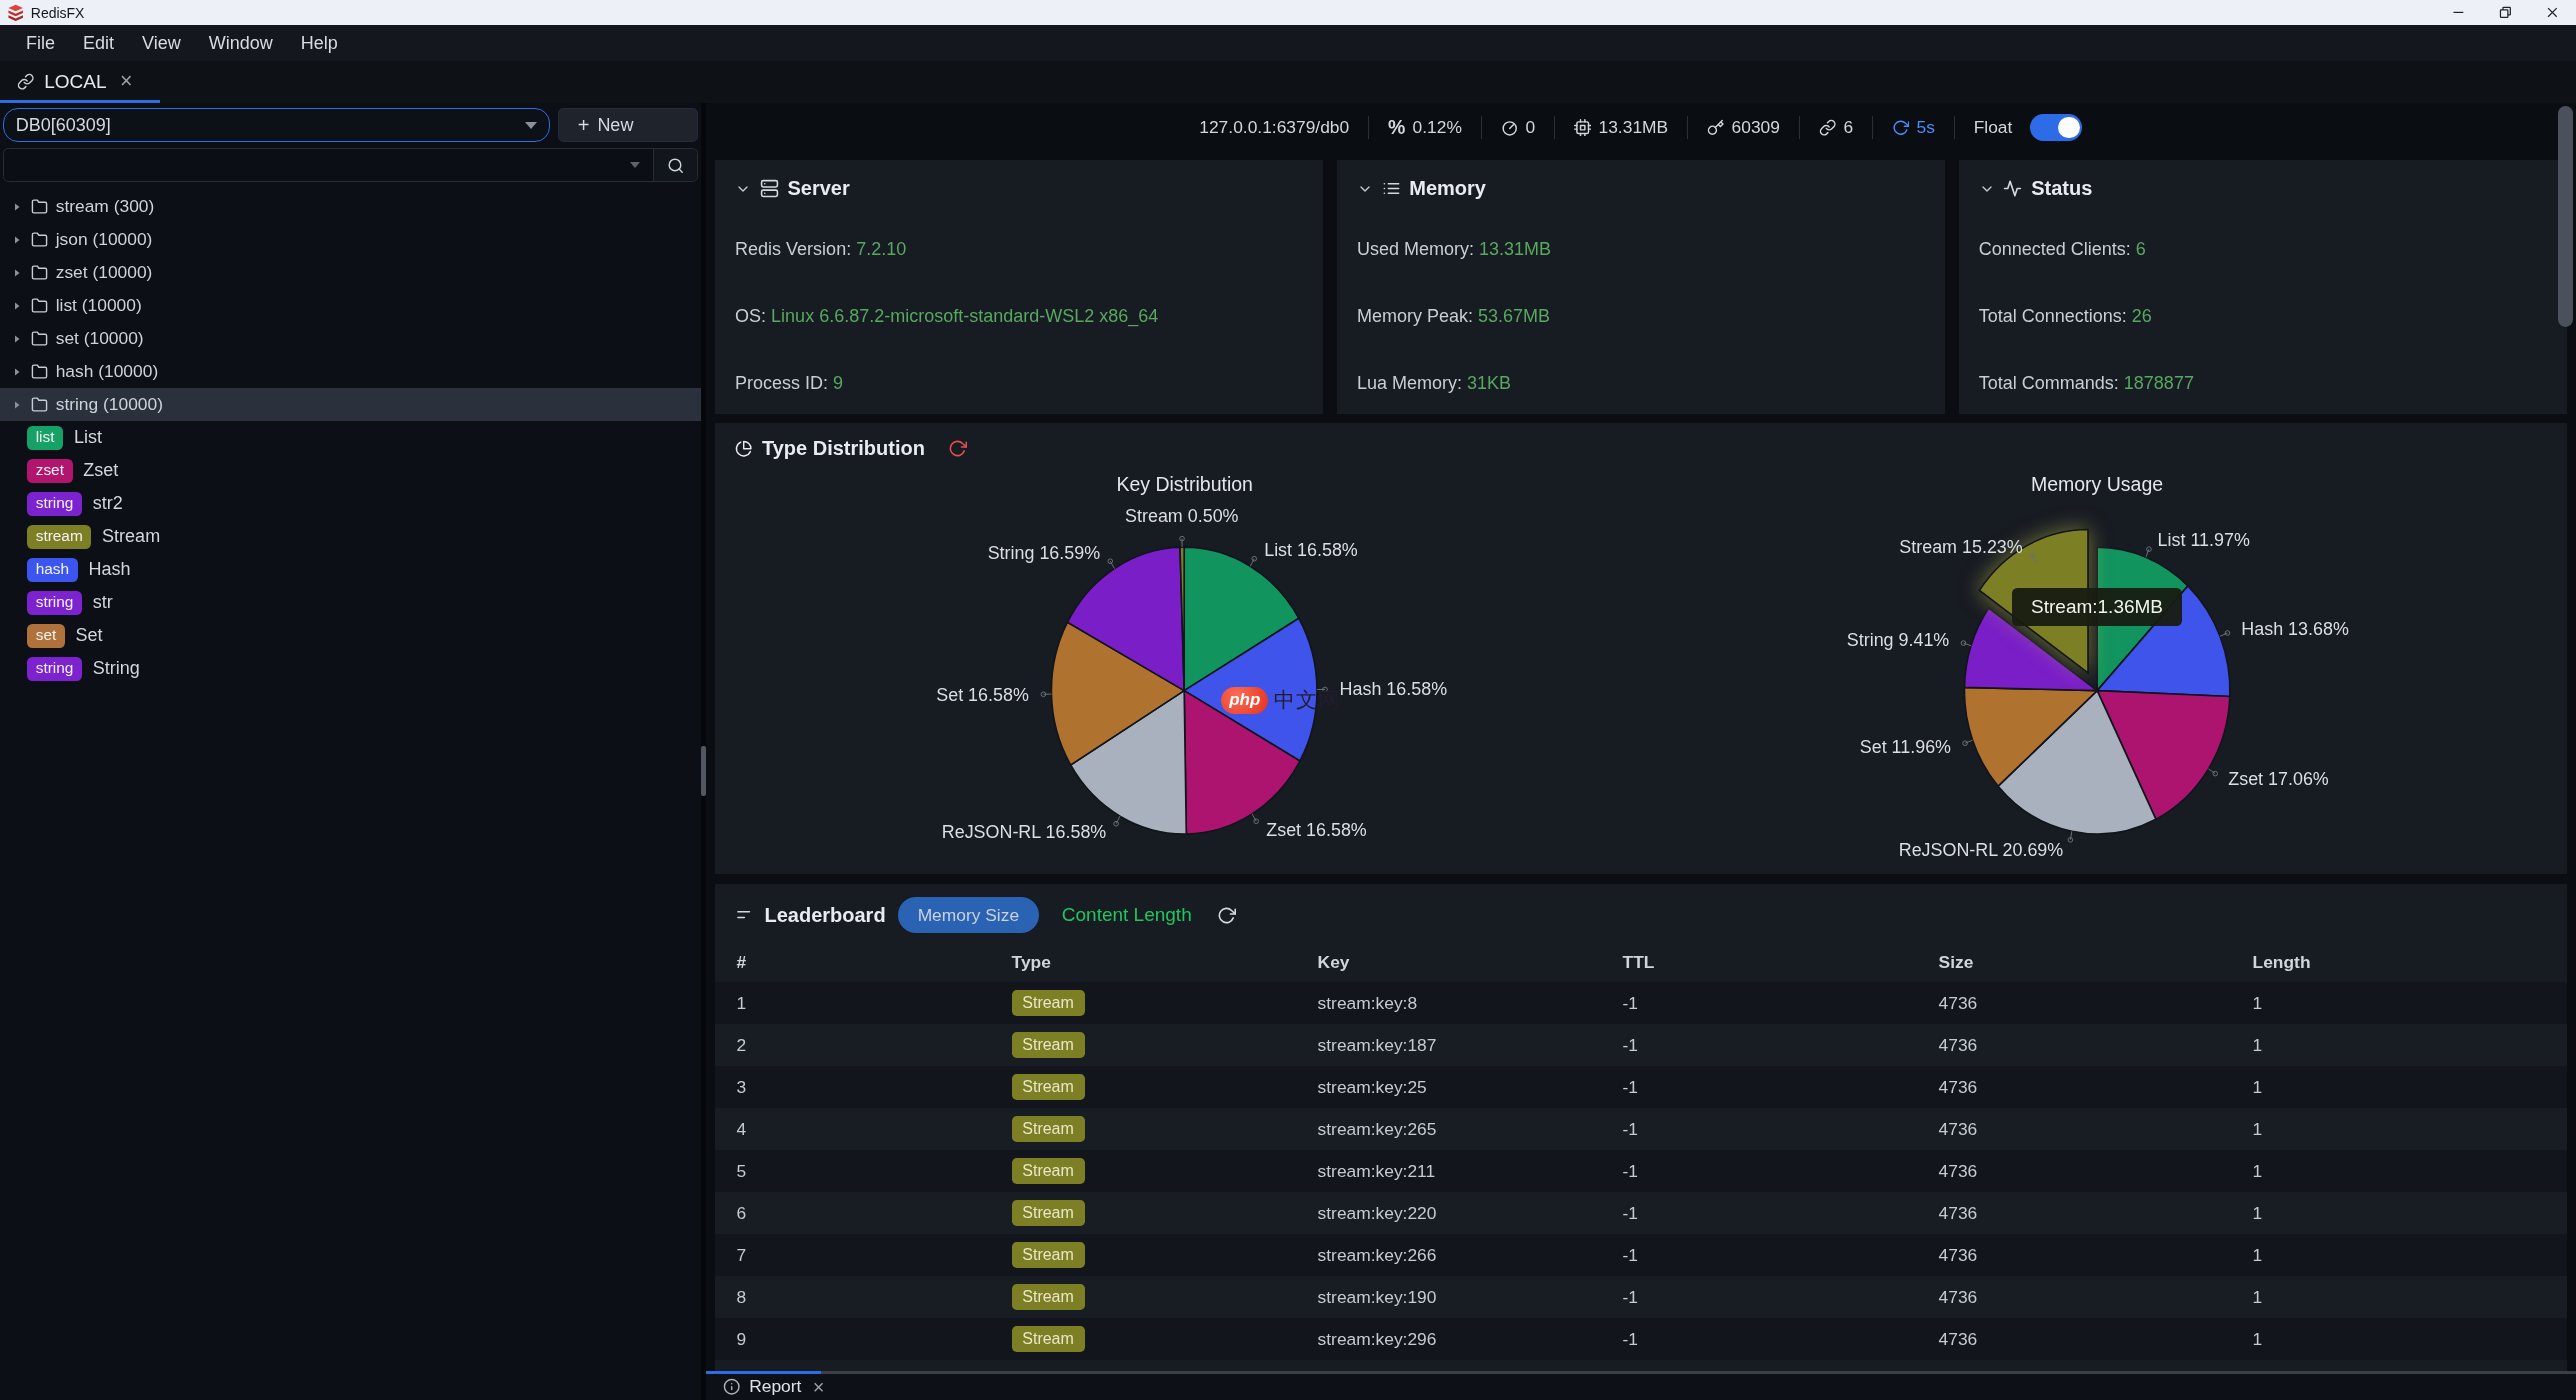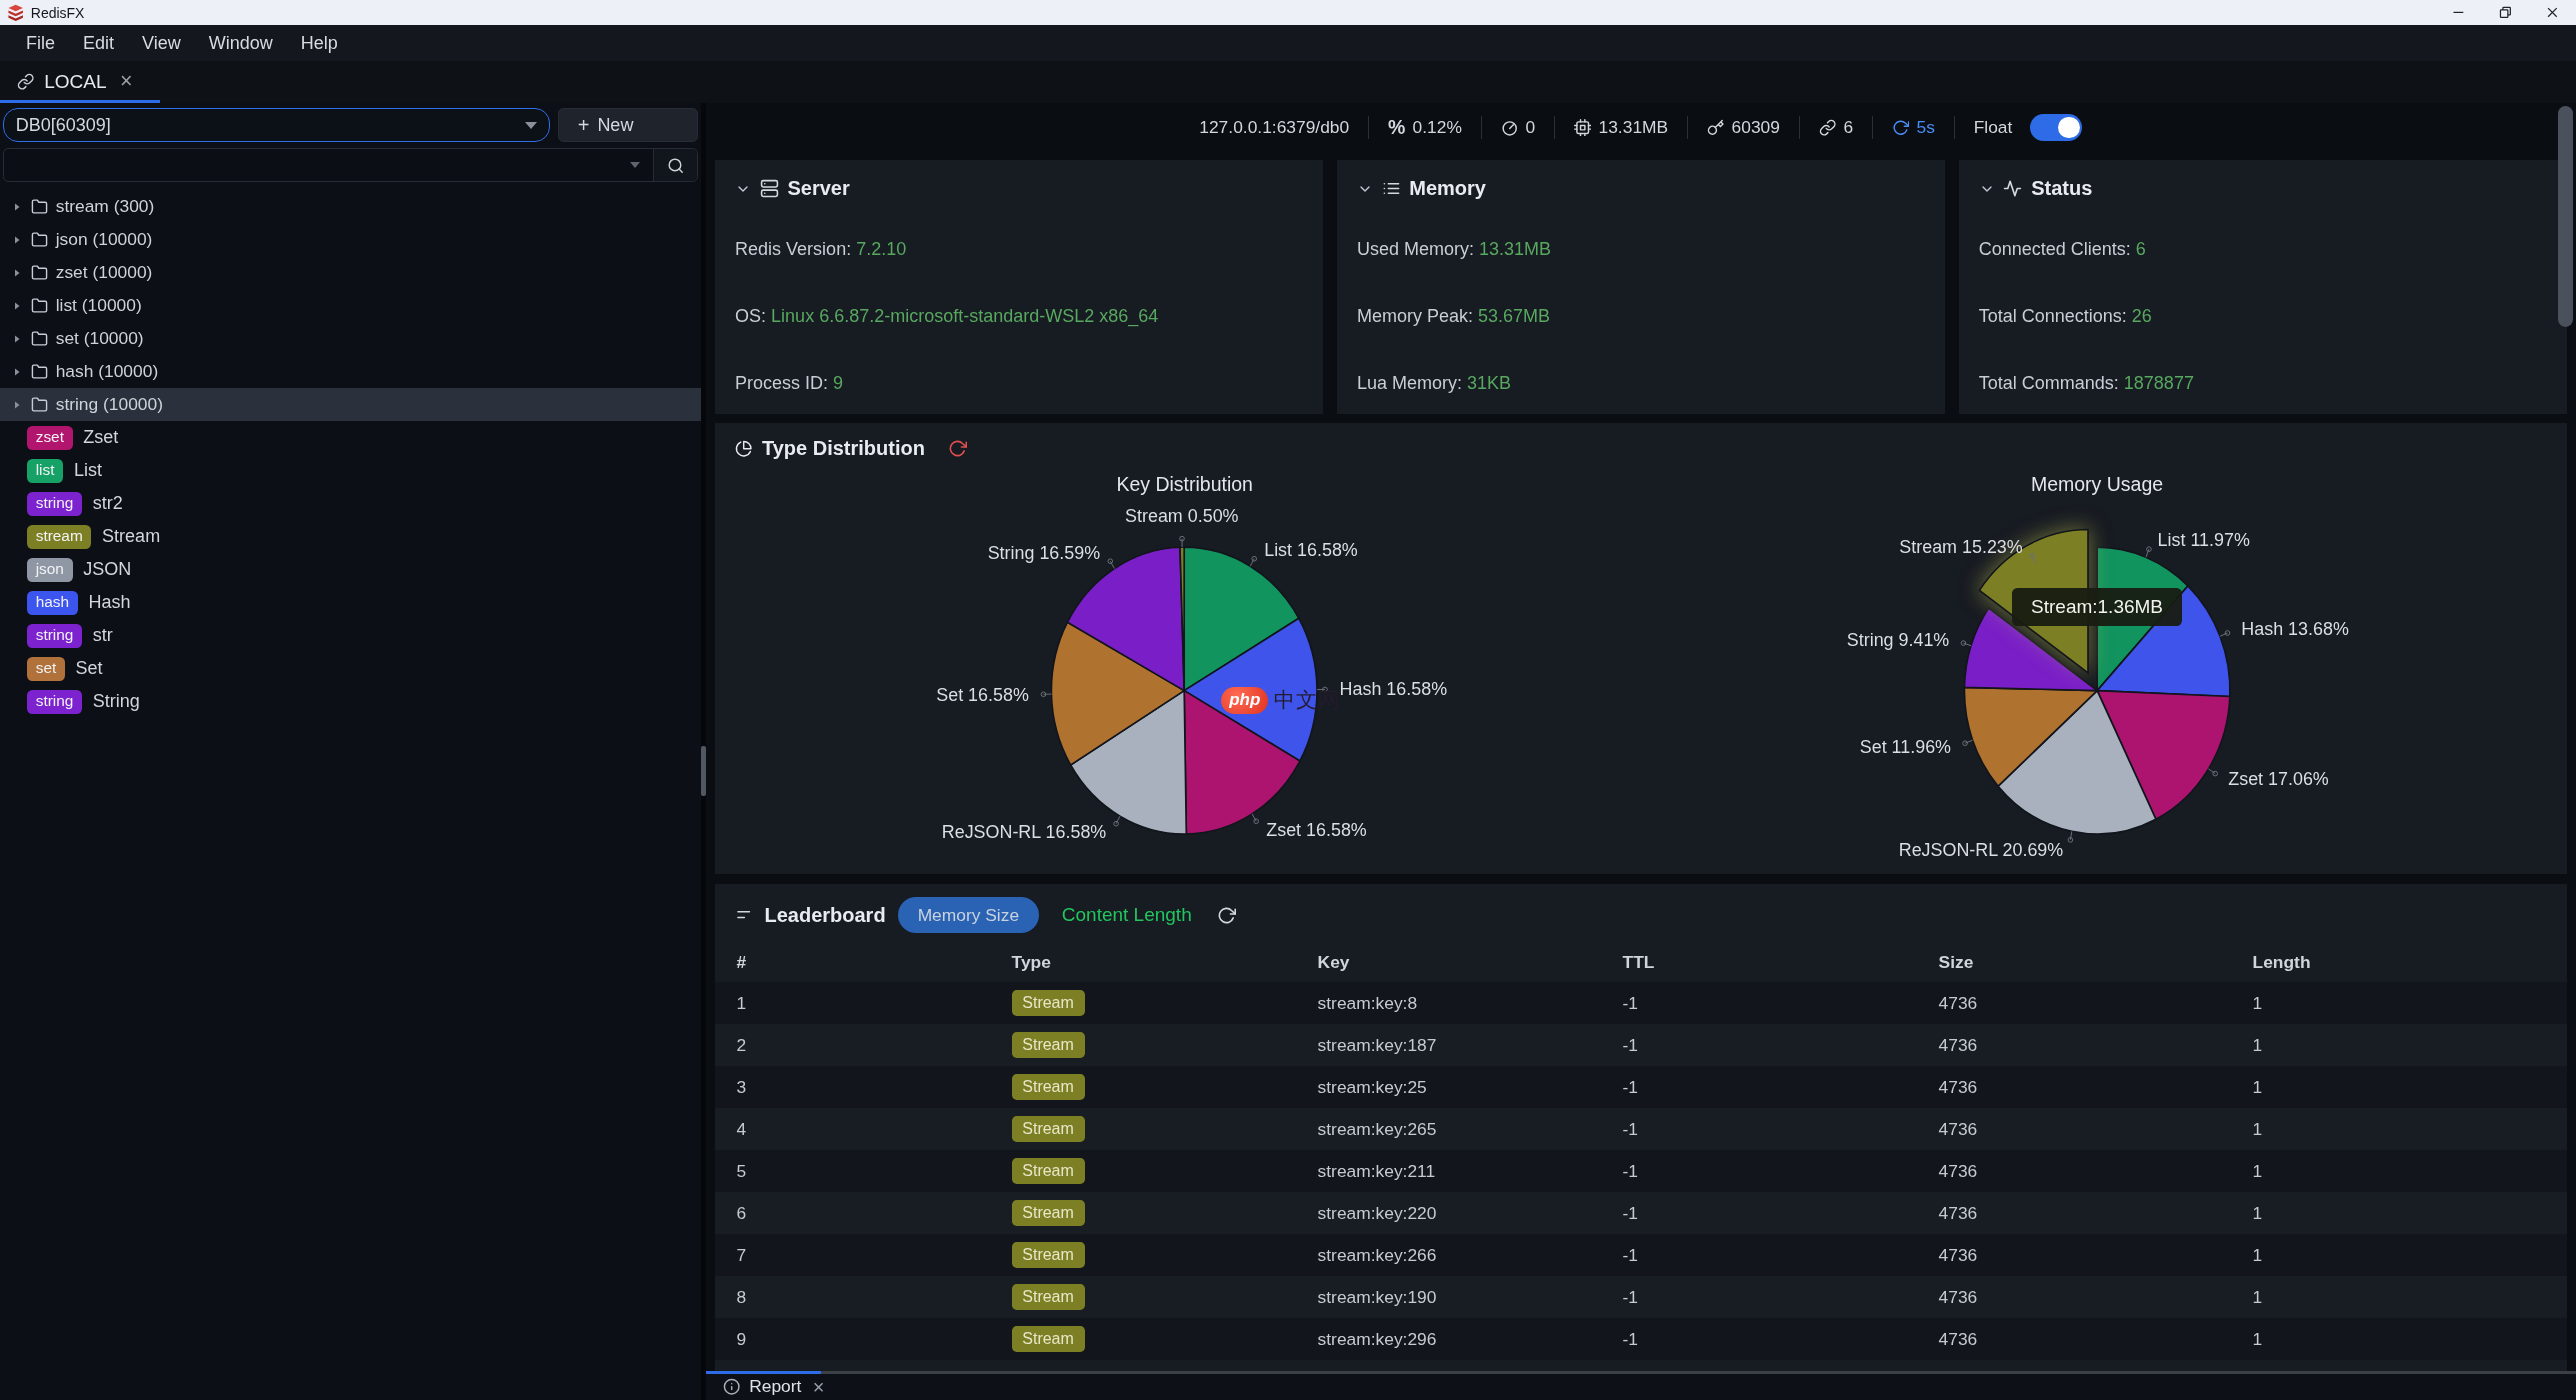--- a/index.html
+++ b/index.html
@@ -292,38 +292,34 @@
             </svg>
           </span>
           <span class="ic folder-ic">
             <svg viewBox="0 0 24 24">
               <path d="M22 19a2 2 0 0 1-2 2H4a2 2 0 0 1-2-2V5a2 2 0 0 1 2-2h5l2 3h9a2 2 0 0 1 2 2z"></path>
             </svg>
           </span>
           <span>string (10000)</span>
         </div>
         <div class="key-row">
+          <span class="badge" style="background:#16a266">list</span>
+          <span>List</span>
+        </div>
+        <div class="key-row">
           <span class="badge" style="background:#b2156e">zset</span>
           <span>Zset</span>
-        </div>
-        <div class="key-row">
-          <span class="badge" style="background:#16a266">list</span>
-          <span>List</span>
         </div>
         <div class="key-row">
           <span class="badge" style="background:#7d22cf">string</span>
           <span>str2</span>
         </div>
         <div class="key-row">
           <span class="badge" style="background:#7d7f24">stream</span>
           <span>Stream</span>
-        </div>
-        <div class="key-row">
-          <span class="badge" style="background:#8f97a5">json</span>
-          <span>JSON</span>
         </div>
         <div class="key-row">
           <span class="badge" style="background:#3c55ef">hash</span>
           <span>Hash</span>
         </div>
         <div class="key-row">
           <span class="badge" style="background:#7d22cf">string</span>
           <span>str</span>
         </div>
         <div class="key-row">

